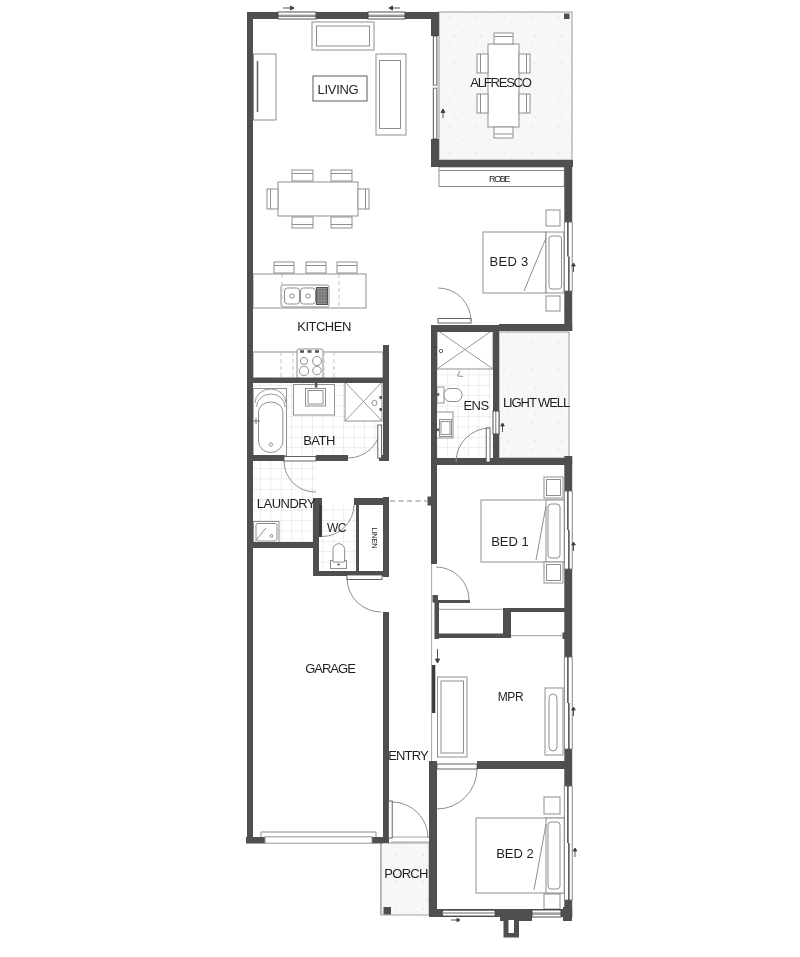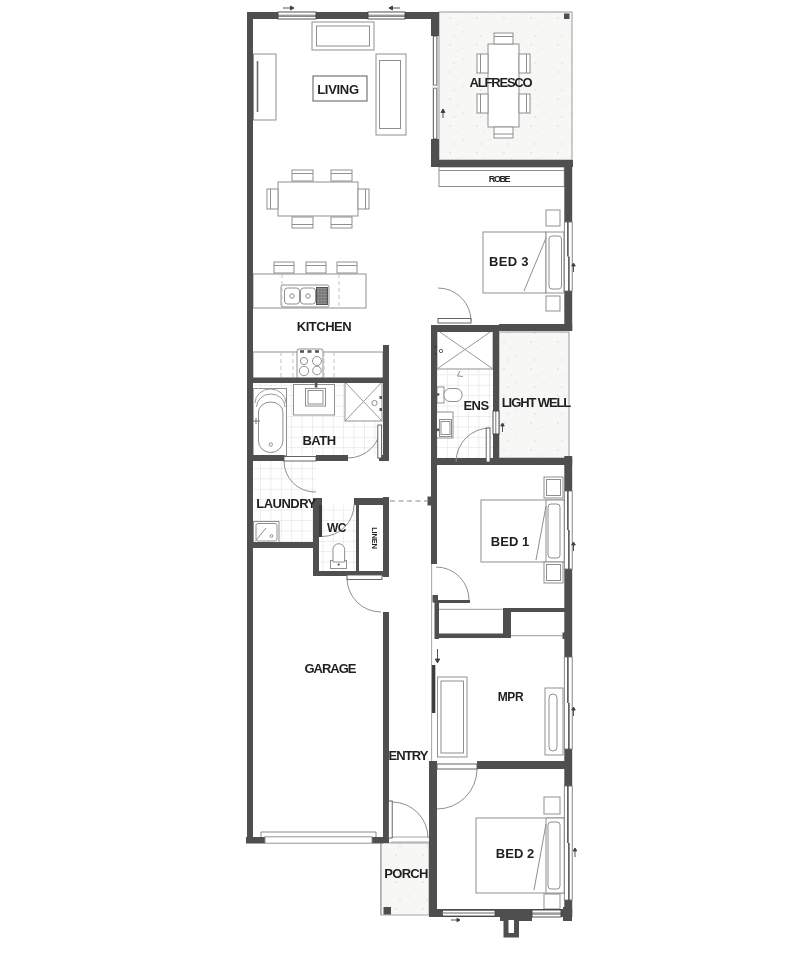--- a/index.html
+++ b/index.html
@@ -1,16 +1,16 @@
 <!DOCTYPE html>
 <html><head>
 <meta charset="utf-8">
 <style>
 html,body{margin:0;padding:0;background:#ffffff;}
-.wrap{width:740px;height:957px;position:relative;background:#a3a3a3;font-weight:bold;}
+.wrap{width:740px;height:957px;position:relative;background:#a3a3a3;}
 text{font-family:"Liberation Sans",sans-serif;fill:#1f1f1f;}
 .lbl{font-size:13px;letter-spacing:-0.5px;}
 .sm{font-size:9px;letter-spacing:-1.4px;}
 </style>
 </head>
 <body>
 <div class="wrap">
 <svg width="800" height="957" viewBox="0 0 800 957" xmlns="http://www.w3.org/2000/svg">
 <defs>
 <pattern id="st" width="27" height="27" patternUnits="userSpaceOnUse">

